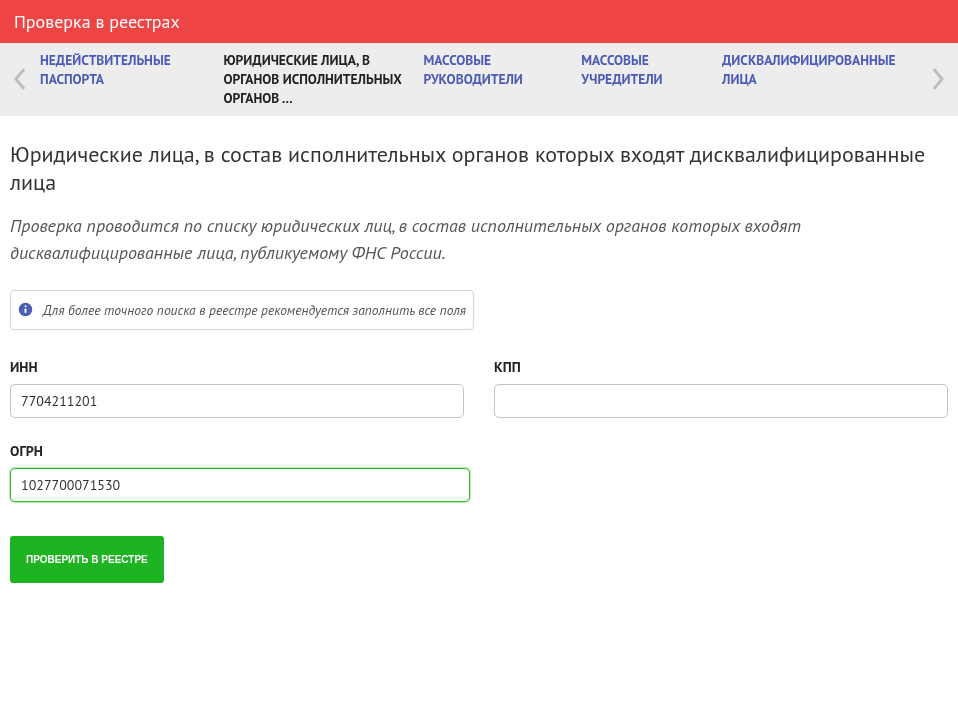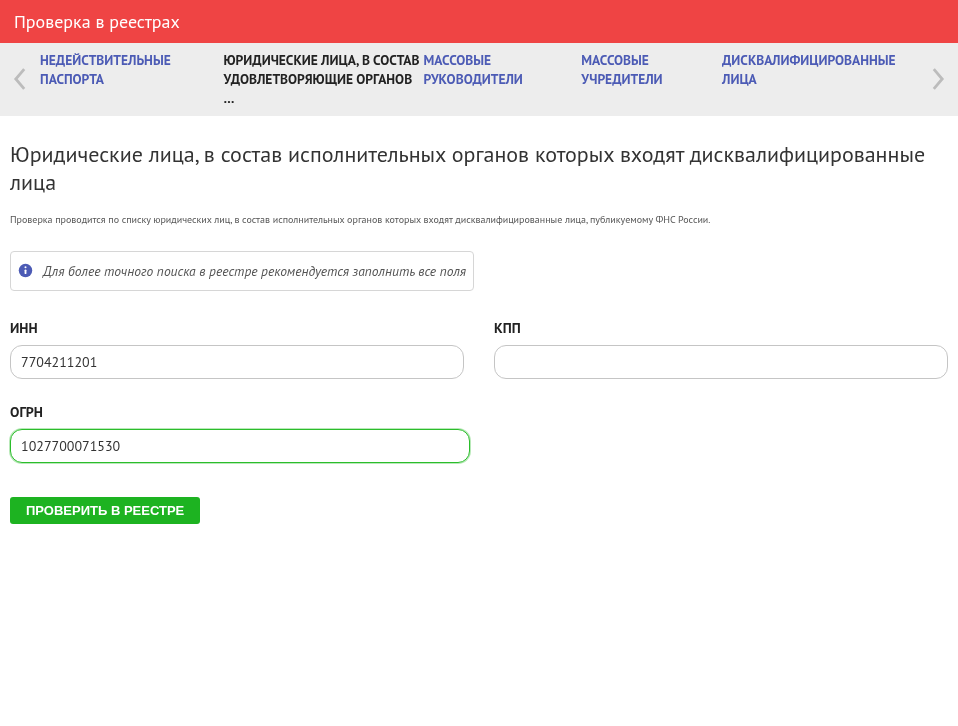--- a/index.html
+++ b/index.html
@@ -51,22 +51,23 @@
   .content {
     padding: 24px 10px 10px 10px;
   }
   .page-title {
     font-size: 22px;
     font-weight: 400;
     color: #333;
     margin-bottom: 16px;
   }
   .description {
+    font-style: italic;
     color: #555;
-    font-size: 10px;
+    font-size: 18px;
     line-height: 1.5;
     margin-bottom: 24px;
   }
   .info-box {
     border: 1px solid #d6d6d6;
     border-radius: 4px;
     padding: 10px 7px;
     display: inline-flex;
     align-items: center;
     gap: 10px;
@@ -94,38 +95,38 @@
     font-size: 14px;
     font-weight: 600;
     color: #222;
     margin-bottom: 8px;
     display: block;
   }
   input[type="text"] {
     width: 100%;
     padding: 7px 10px;
     border: 1px solid #c5c5c5;
-    border-radius: 12px;
+    border-radius: 5px;
     font-size: 14px;
     color: #333;
     outline: none;
     font-family: inherit;
   }
   input[type="text"].focused {
     border-color: #2bbd2b;
     box-shadow: 0 0 0 1px #2bbd2b55;
   }
   .btn {
     background: #1db321;
     color: #fff;
     border: none;
     border-radius: 3px;
-    font-size: 13px;
-    font-weight: 600;
-    padding: 6px 16px;
+    font-size: 10px;
+    font-weight: 600;
+    padding: 18px 16px;
     cursor: pointer;
     margin-top: 10px;
     margin-bottom: 24px;
   }
   .result-line {
     font-size: 16px;
     font-weight: 600;
     color: #222;
   }
   .result-value {
@@ -140,21 +141,21 @@
 </div>
 
 <div class="tabs-bar">
   <div class="tabs-arrow">
     <svg viewBox="0 0 10 16">
         <path d="M8 1 L2 8 L8 15" stroke="currentColor" stroke-width="2" fill="none"></path>
       </svg>
   </div>
   <div class="tabs">
     <div class="tab">НЕДЕЙСТВИТЕЛЬНЫЕ ПАСПОРТА</div>
-    <div class="tab active">ЮРИДИЧЕСКИЕ ЛИЦА, В СОСТАВ УДОВЛЕТВОРЯЮЩИЕ ОРГАНОВ …</div>
+    <div class="tab active">ЮРИДИЧЕСКИЕ ЛИЦА, В ОРГАНОВ ИСПОЛНИТЕЛЬНЫХ ОРГАНОВ …</div>
     <div class="tab">МАССОВЫЕ РУКОВОДИТЕЛИ</div>
     <div class="tab">МАССОВЫЕ УЧРЕДИТЕЛИ</div>
     <div class="tab">ДИСКВАЛИФИЦИРОВАННЫЕ ЛИЦА</div>
   </div>
   <div class="tabs-arrow">
     <svg viewBox="0 0 10 16">
         <path d="M2 1 L8 8 L2 15" stroke="currentColor" stroke-width="2" fill="none"></path>
       </svg>
   </div>
 </div>

